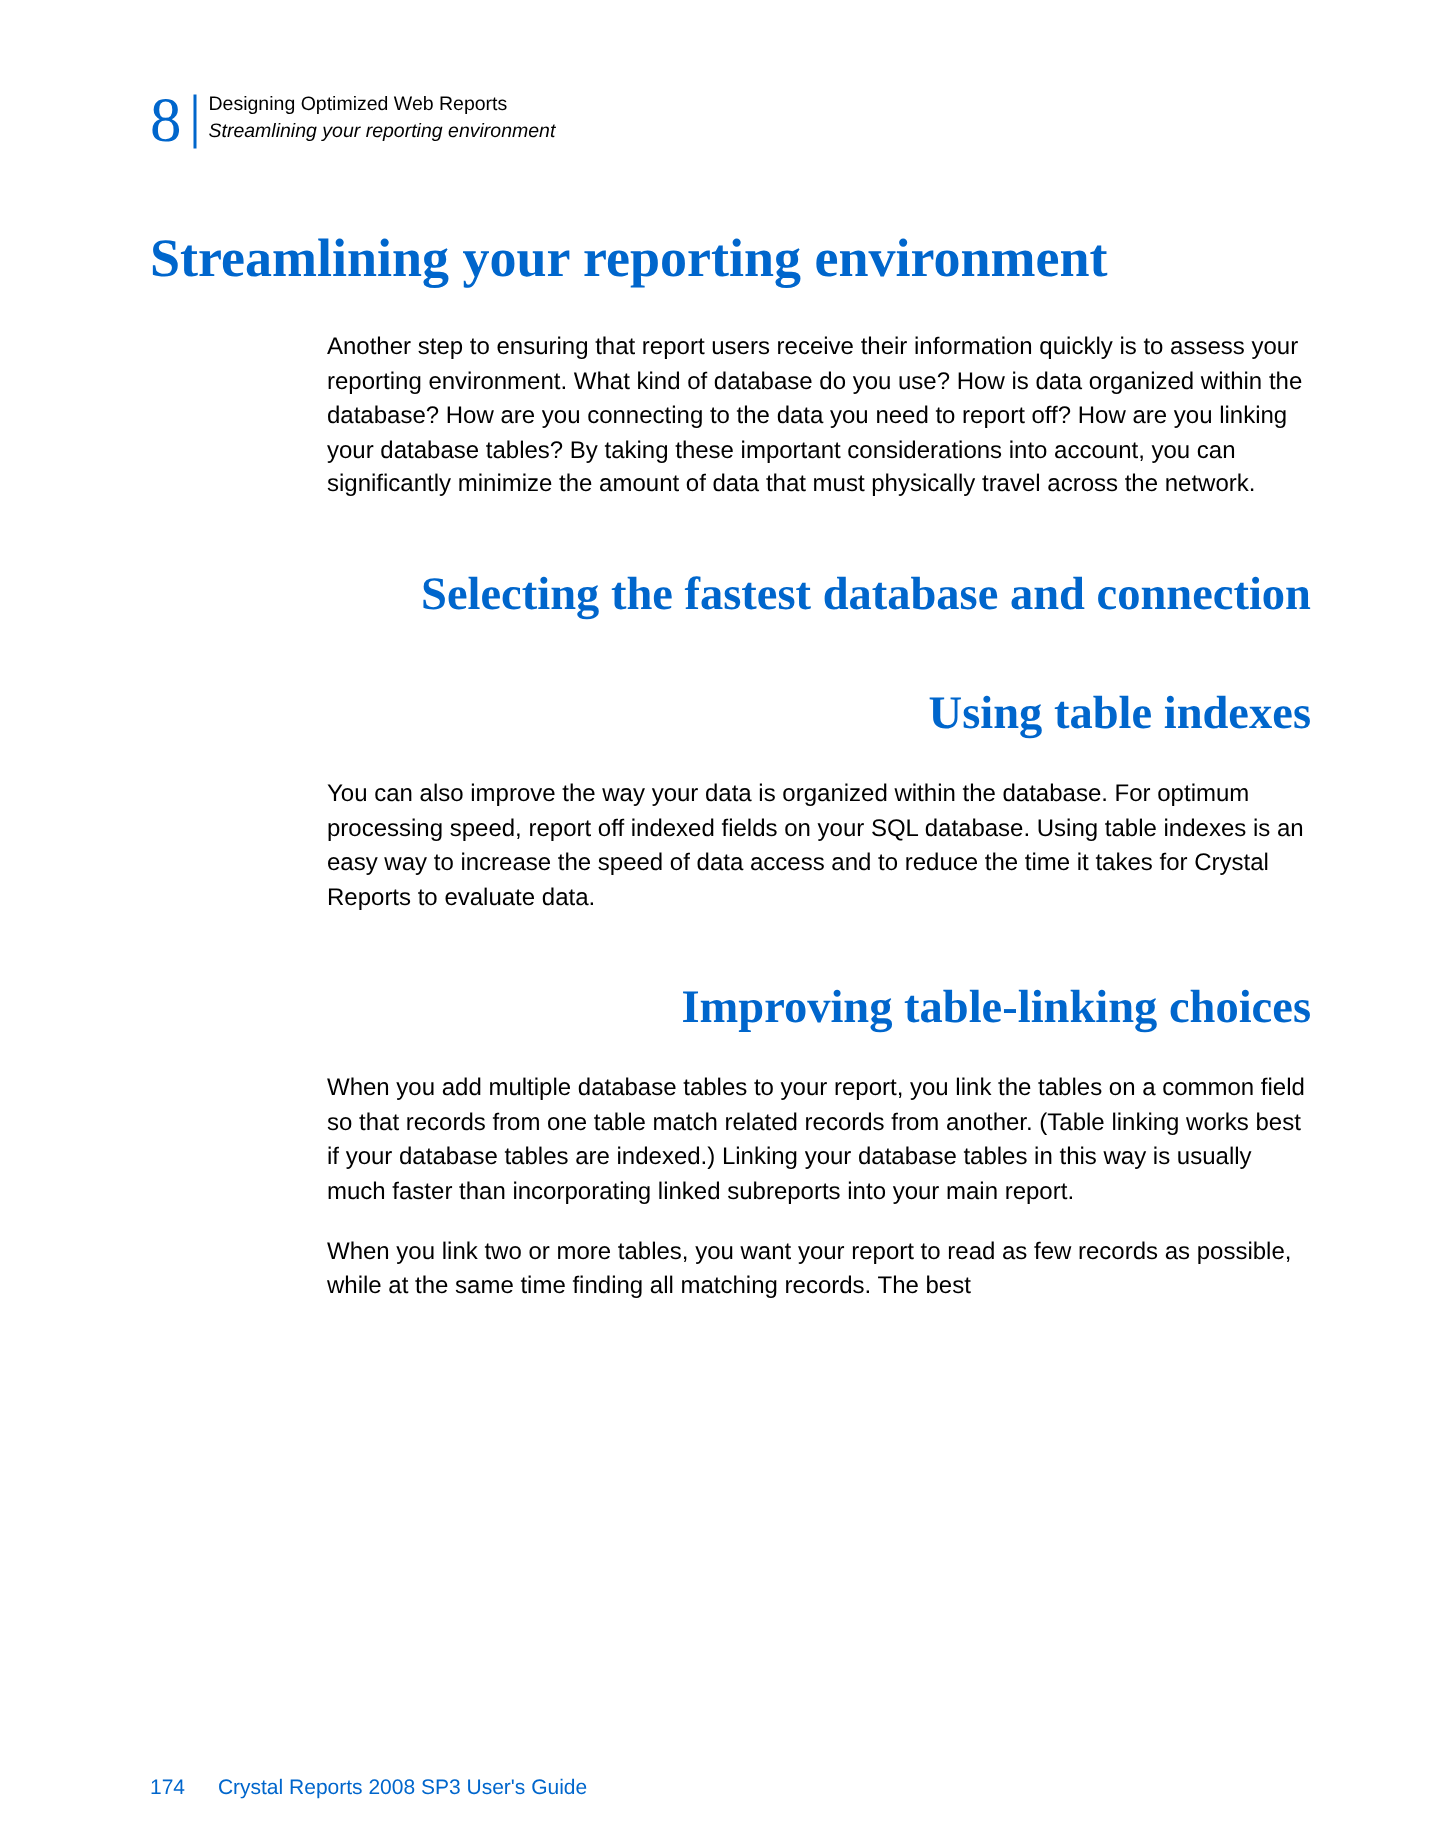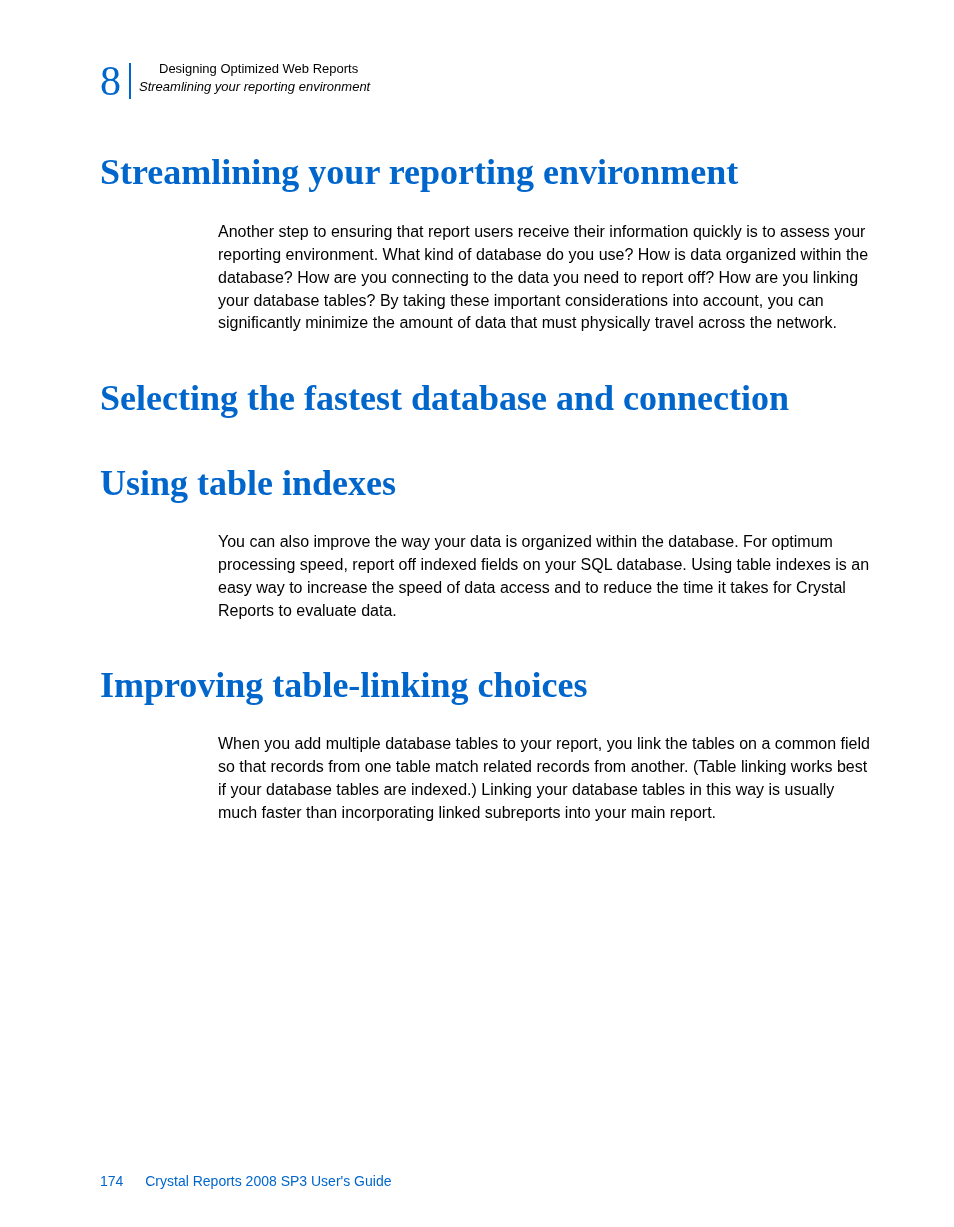--- a/index.html
+++ b/index.html
@@ -35,55 +35,55 @@
     margin-top: 3px;
   }
   .header-text {
     display: flex;
     flex-direction: column;
     font-size: 13px;
     line-height: 1.35;
   }
   .header-text .line1 {
     font-weight: normal;
-    margin-left: 20px;
   }
   .header-text .line2 {
     font-style: italic;
   }
   h1.main-heading {
     font-family: 'Palatino Linotype', Palatino, Georgia, serif;
     font-size: 36px;
     font-weight: bold;
     color: #0066cc;
     margin: 0 0 28px 0;
     line-height: 1.15;
   }
   h2.sub-heading {
     font-family: 'Palatino Linotype', Palatino, Georgia, serif;
-    font-size: 36px;
+    font-size: 31px;
     font-weight: bold;
     color: #0066cc;
     margin: 42px 0 26px 0;
     line-height: 1.2;
+    text-align: right;
   }
   p.body {
     font-size: 16px;
     line-height: 1.42;
     margin: 0 0 18px 118px;
     color: #000;
   }
   a.link {
     color: #0066cc;
     font-style: italic;
     text-decoration: none;
   }
   .footer {
     position: absolute;
-    bottom: 38px;
+    bottom: 28px;
     left: 100px;
     font-size: 14px;
     color: #0066cc;
   }
   .footer .pg {
     margin-right: 18px;
   }
 </style>
 </head>
 <body>
@@ -109,19 +109,20 @@
 
   <h2 class="sub-heading">Using table indexes</h2>
 
   <p class="body">You can also improve the way your data is organized within the database. For optimum processing speed, report off indexed fields on your SQL database. Using table indexes is an easy way to increase the speed of data access and to reduce the time it takes for Crystal Reports to evaluate data.</p>
 
 
   <h2 class="sub-heading">Improving table-linking choices</h2>
 
   <p class="body">When you add multiple database tables to your report, you link the tables on a common field so that records from one table match related records from another. (Table linking works best if your database tables are indexed.) Linking your database tables in this way is usually much faster than incorporating linked subreports into your main report.</p>
 
+  <p class="body">When you link two or more tables, you want your report to read as few records as possible, while at the same time finding all matching records. The best</p>
 
 </div>
 
 <div class="footer">
   <span class="pg">174</span>
   <span>Crystal Reports 2008 SP3 User's Guide</span>
 </div>
 
 </body></html>

